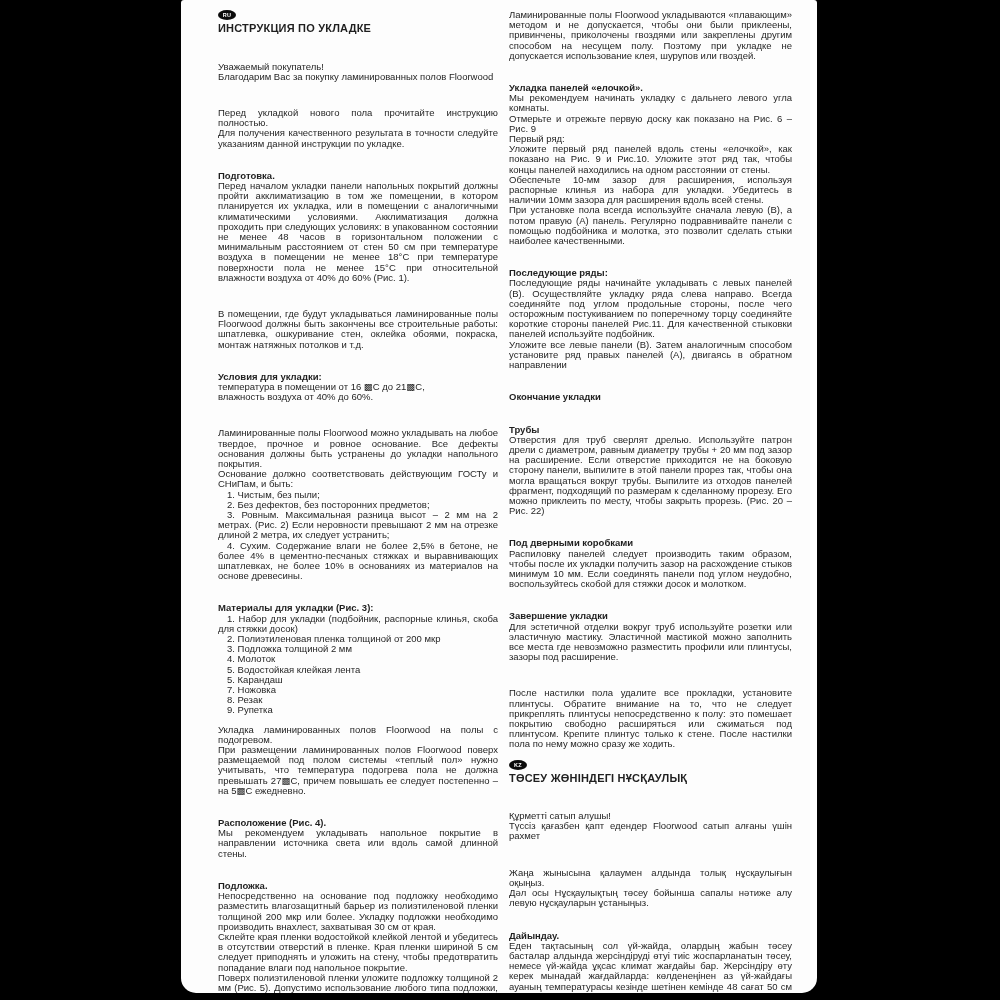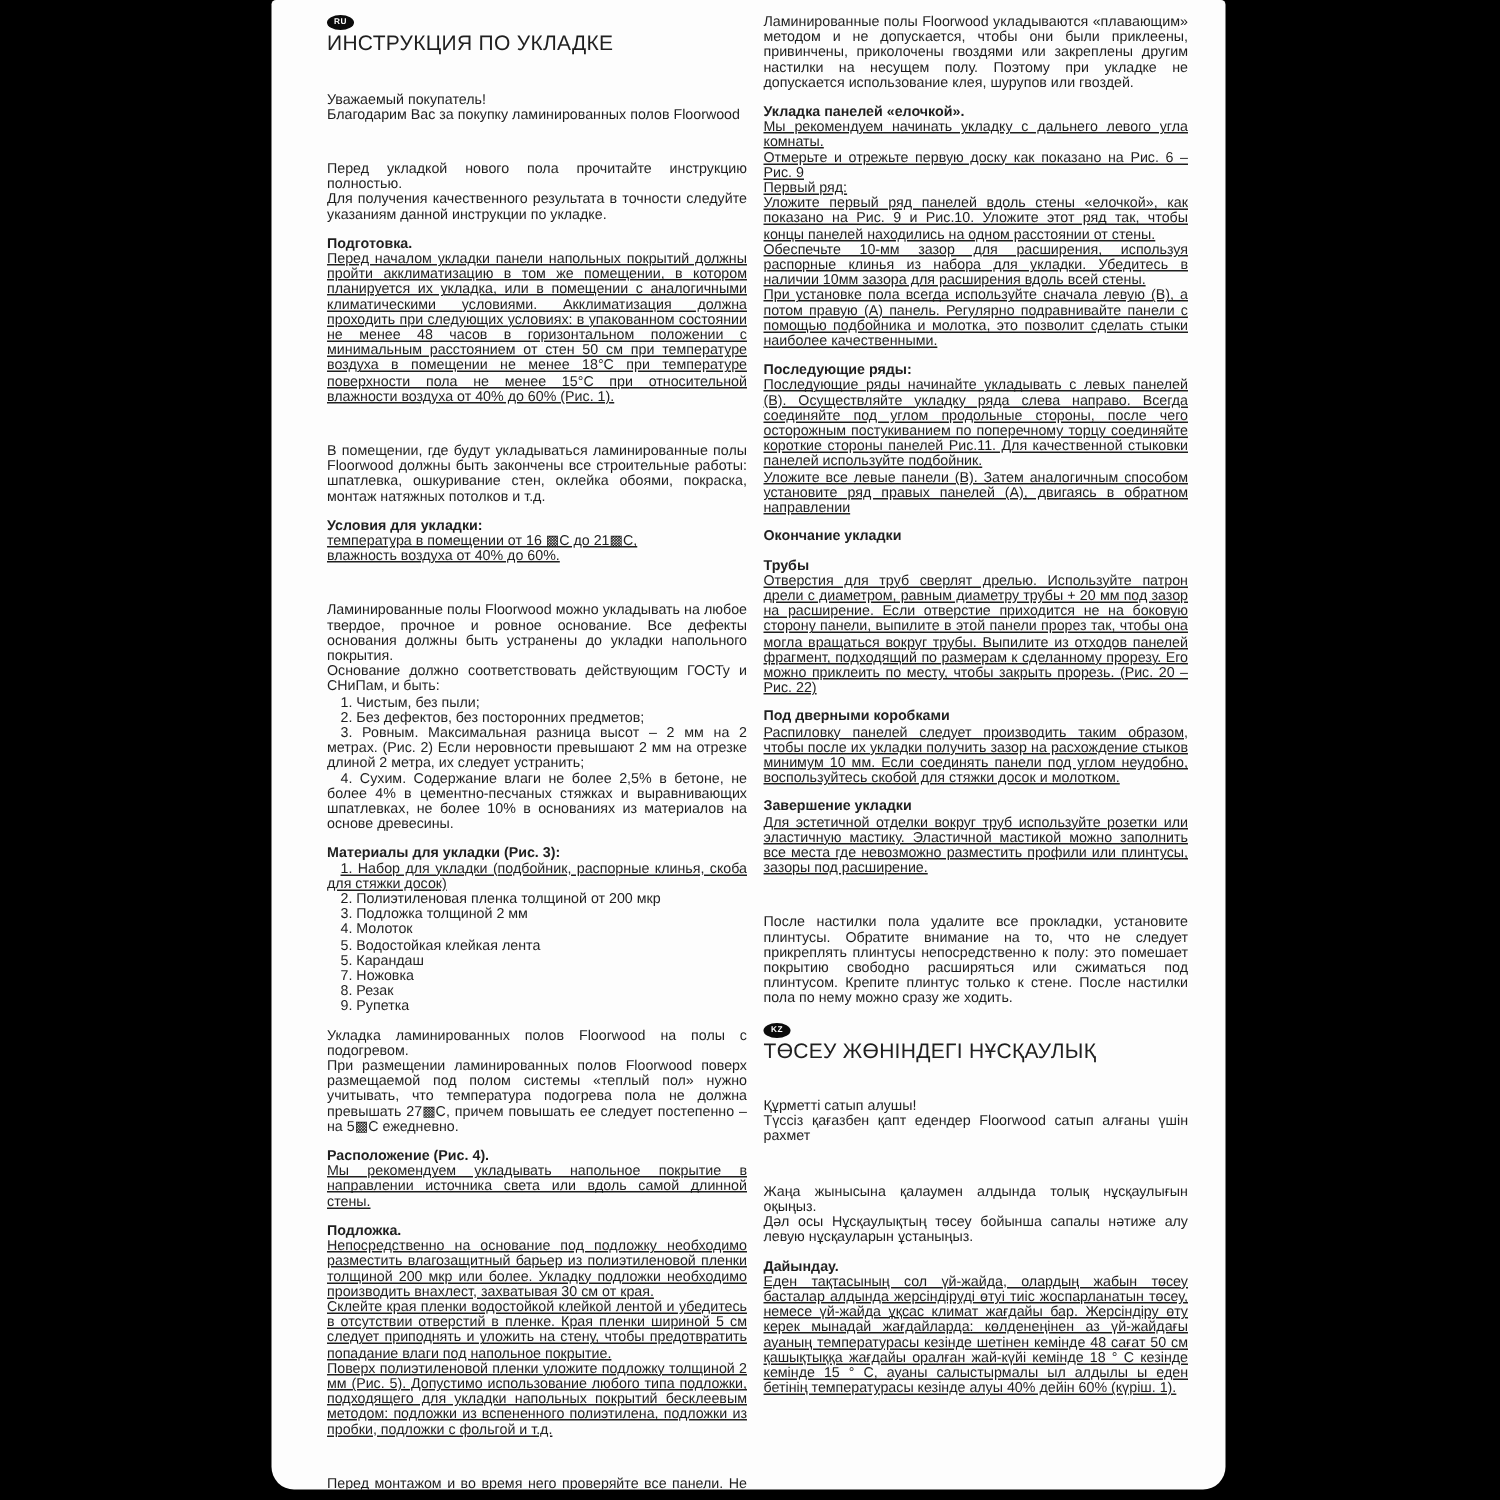--- a/index.html
+++ b/index.html
@@ -13,26 +13,26 @@
     background:#fdfdfd; border-radius:3px 3px 15px 15px; overflow:hidden;
   }
   .col {
     position:absolute; top:10px; color:#1f1f1f;
     font-size:9.5px; line-height:10.2px;
   }
   .col-left  { left:37px;  width:280px; }
   .col-right { left:328px; width:283px; }
   .blk { margin:0; }
   .p  { margin-top:26px; text-align:justify; white-space:pre-line; }
-  .h2 { margin-top:9px; font-weight:bold; }
-  .h2 + .p, .h2 + .li { margin-top:0;text-decoration:underline; }
+  .h2 { margin-top:22px; font-weight:bold; }
+  .h2 + .p, .h2 + .li { margin-top:0; }
   .li { text-align:justify; text-indent:9px; white-space:pre-line; }
   .li + .p { margin-top:9px; }
   .h1 {
-    font-weight:normal; font-size:14px; line-height:13.5px;
+    font-weight:bold; font-size:11px; line-height:13.5px;
     margin-top:1px; letter-spacing:.2px;
   }
   .badge {
     width:18px; height:10px; background:#0b0b0b; color:#fff;
     border-radius:50%; font-size:5.5px; font-weight:bold;
     text-align:center; line-height:10.5px; letter-spacing:.4px;
     text-indent:0; white-space:normal;
   }
   .p + .badge { margin-top:10px; }
   .badge + .h1 { margin-top:2px; }
@@ -76,21 +76,21 @@
 При размещении ламинированных полов Floorwood поверх размещаемой под полом системы «теплый пол» нужно учитывать, что температура подогрева пола не должна превышать 27▩С, причем повышать ее следует постепенно – на 5▩С ежедневно.</div>
         <div class="blk h2">Расположение (Рис. 4).</div>
         <div class="blk p">Мы рекомендуем укладывать напольное покрытие в направлении источника света или вдоль самой длинной стены.</div>
         <div class="blk h2">Подложка.</div>
         <div class="blk p">Непосредственно на основание под подложку необходимо разместить влагозащитный барьер из полиэтиленовой пленки толщиной 200 мкр или более. Укладку подложки необходимо производить внахлест, захватывая 30 см от края.
 Склейте края пленки водостойкой клейкой лентой и убедитесь в отсутствии отверстий в пленке. Края пленки шириной 5 см следует приподнять и уложить на стену, чтобы предотвратить попадание влаги под напольное покрытие.
 Поверх полиэтиленовой пленки уложите подложку толщиной 2 мм (Рис. 5). Допустимо использование любого типа подложки, подходящего для укладки напольных покрытий бесклеевым методом: подложки из вспененного полиэтилена, подложки из пробки, подложки с фольгой и т.д.</div>
         <div class="blk p">Перед монтажом и во время него проверяйте все панели. Не используйте панели с дефектами.</div>
       </div>
     <div class="col col-right">
-        <div class="blk p">Ламинированные полы Floorwood укладываются «плавающим» методом и не допускается, чтобы они были приклеены, привинчены, приколочены гвоздями или закреплены другим настилки на несущем полу. Поэтому при укладке не допускается использование клея, шурупов или гвоздей.</div>
+        <div class="blk p">Ламинированные полы Floorwood укладываются «плавающим» методом и не допускается, чтобы они были приклеены, привинчены, приколочены гвоздями или закреплены другим способом на несущем полу. Поэтому при укладке не допускается использование клея, шурупов или гвоздей.</div>
         <div class="blk h2">Укладка панелей «елочкой».</div>
         <div class="blk p">Мы рекомендуем начинать укладку с дальнего левого угла комнаты.
 Отмерьте и отрежьте первую доску как показано на Рис. 6 – Рис. 9
 Первый ряд:
 Уложите первый ряд панелей вдоль стены «елочкой», как показано на Рис. 9 и Рис.10. Уложите этот ряд так, чтобы концы панелей находились на одном расстоянии от стены.
 Обеспечьте 10-мм зазор для расширения, используя распорные клинья из набора для укладки. Убедитесь в наличии 10мм зазора для расширения вдоль всей стены.
 При установке пола всегда используйте сначала левую (B), а потом правую (A) панель. Регулярно подравнивайте панели с помощью подбойника и молотка, это позволит сделать стыки наиболее качественными.</div>
         <div class="blk h2">Последующие ряды:</div>
         <div class="blk p">Последующие ряды начинайте укладывать с левых панелей (B). Осуществляйте укладку ряда слева направо. Всегда соединяйте под углом продольные стороны, после чего осторожным постукиванием по поперечному торцу соединяйте короткие стороны панелей Рис.11. Для качественной стыковки панелей используйте подбойник.
 Уложите все левые панели (B). Затем аналогичным способом установите ряд правых панелей (A), двигаясь в обратном направлении</div>

